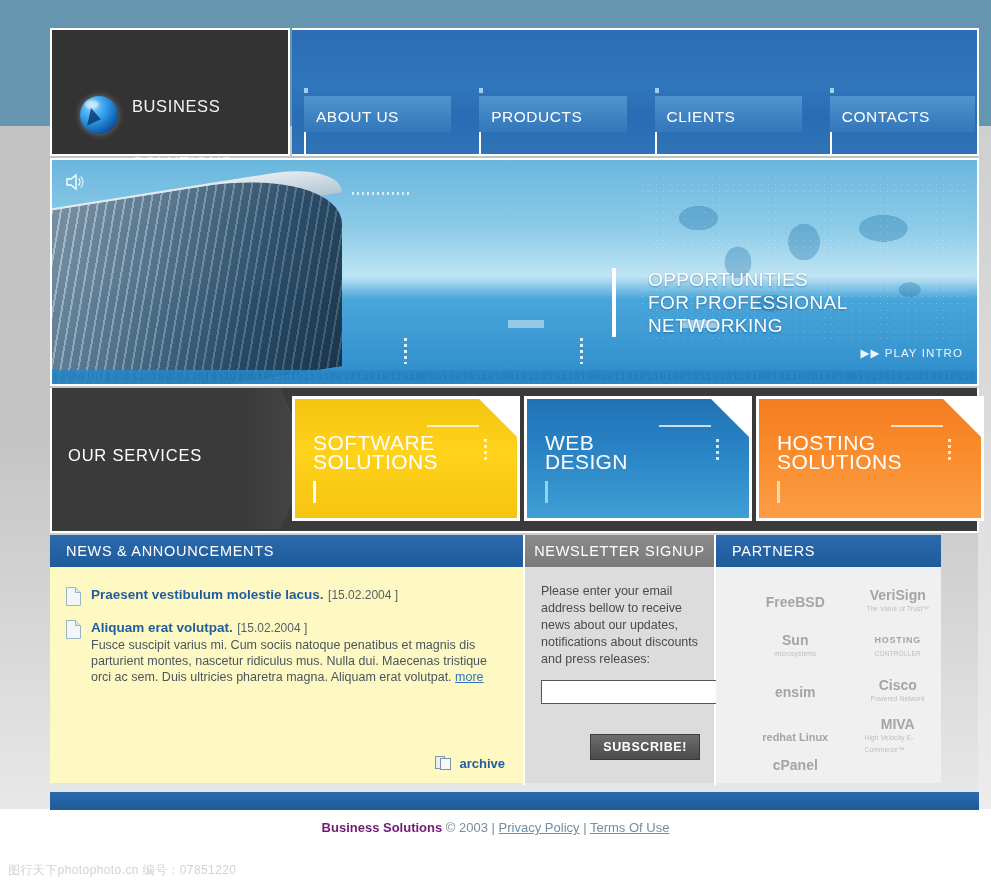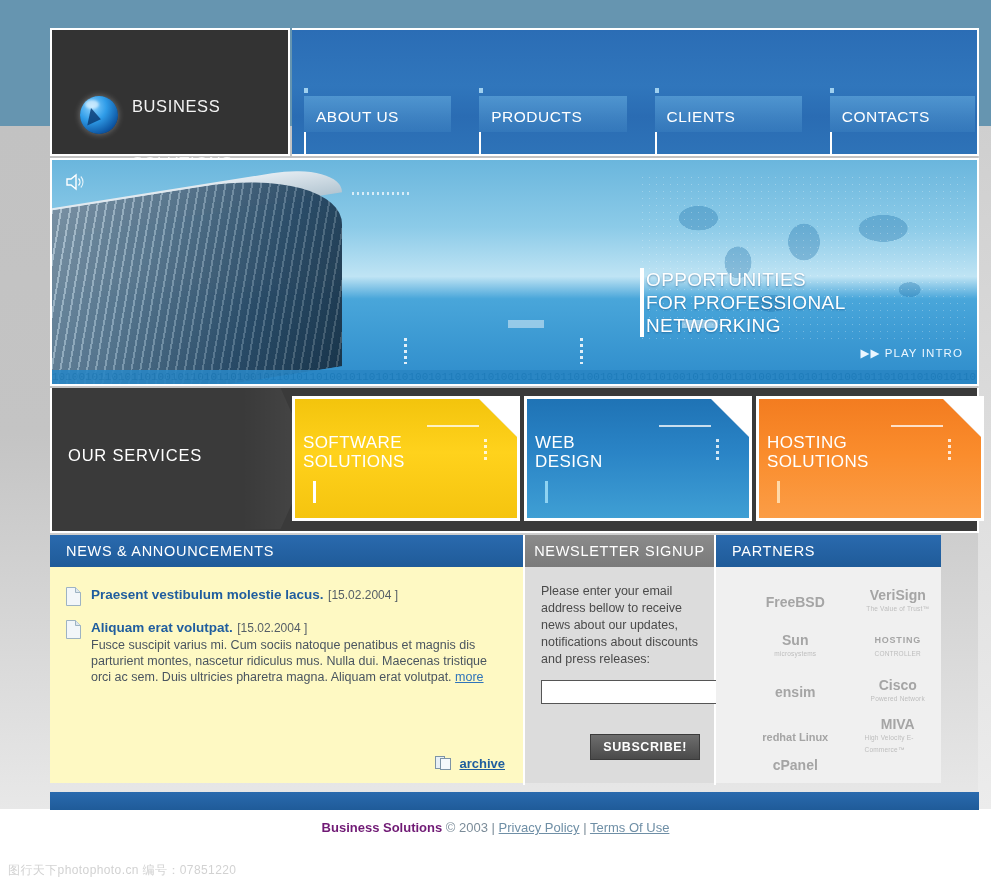--- a/index.html
+++ b/index.html
@@ -130,21 +130,21 @@
   }
   .worldmap-dots {
     position:absolute; right:8px; top:14px; width:330px; height:170px; opacity:.45;
     background-image: radial-gradient(circle, rgba(255,255,255,.6) 0.8px, transparent 1px);
     background-size: 7px 7px;
   }
   .sound-icon {
     position:absolute; left:12px; top:12px; width:22px; height:20px; cursor:pointer; z-index:5;
   }
   .banner-caption {
-    position:absolute; left:588px; top:108px; z-index:6; padding-left:2px;
+    position:absolute; left:560px; top:108px; z-index:6; padding-left:32px;
     border-left: 4px solid #ffffff;
   }
   .banner-caption div {
     color:#ffffff; font-size:19px; line-height:23px; letter-spacing:.4px;
     text-shadow: 0 1px 2px rgba(0,60,110,.45);
   }
   .play-intro {
     position:absolute; right:14px; bottom:24px; z-index:6;
     color:#eaf6ff; font-size:11.5px; letter-spacing:1.1px; cursor:pointer;
   }
@@ -174,22 +174,22 @@
     clip-path: polygon(0 0, 55% 0, 100% 50%, 55% 100%, 0 100%);
   }
   .service-box {
     position:absolute; top:8px; width: 228px; height: 125px;
     border: 3px solid #ffffff; overflow:hidden; cursor:pointer;
   }
   .sb-yellow { left: 240px; background: linear-gradient(to bottom, #f3c40d 0%, #ffd21c 45%, #f5c40f 100%); }
   .sb-blue   { left: 472px; background: linear-gradient(to bottom, #1f73b5 0%, #2a84c6 45%, #3f9fd4 100%); }
   .sb-orange { left: 704px; background: linear-gradient(to bottom, #f37c20 0%, #fa8c2c 45%, #fb9d46 100%); }
   .service-title {
-    position:absolute; left:8px; top:34px; color:#ffffff;
-    font-size:17px; line-height:19px; letter-spacing:.4px;
+    position:absolute; left:18px; top:34px; color:#ffffff;
+    font-size:21px; line-height:19px; letter-spacing:.4px;
   }
   .service-bar {
     position:absolute; left:18px; top:82px; width:3px; height:22px; background:rgba(255,255,255,.85);
   }
   .sb-yellow .service-bar { background:#ffffff; }
   .sb-blue .service-bar { background:#8fd3f2; }
   .sb-orange .service-bar { background:#ffd9a8; }
   .fold {
     position:absolute; right:0; top:0; width:38px; height:38px;
     background: linear-gradient(225deg, #ffffff 0%, #ffffff 48%, #dfe7ee 52%, #eef3f7 100%);
@@ -227,21 +227,21 @@
   }
   .news-item { display:flex; gap:10px; margin-bottom: 12px; }
   .doc-icon { flex:0 0 auto; width:15px; height:19px; margin-top:2px; }
   .news-title { color:#1f5d9e; font-size:13.5px; font-weight:bold; cursor:pointer; }
   .news-date { color:#555e66; font-size:12px; font-weight:normal; }
   .news-text { color:#4a5560; font-size:12.5px; line-height:16px; margin-top:1px; }
   .more-link { color:#2f74ba; text-decoration:underline; cursor:pointer; }
   .archive-row {
     position:absolute; right:18px; bottom:12px; display:flex; align-items:center; gap:7px;
   }
-  .archive-link { color:#1f5d9e; font-size:13px; font-weight:bold; text-decoration:underline; cursor:pointer; }
+  .archive-link { color:#1f5d9e; font-size:13px; font-weight:bold; cursor:pointer; }
 
   .newsletter-body {
     height:216px; background:#dcdcdc; padding:16px 14px 10px 16px; position:relative;
   }
   .newsletter-text { color:#4a4a4a; font-size:12.5px; line-height:17px; }
   .email-input {
     margin-top: 12px; width: 192px; height: 24px; border: 1px solid #555; background:#ffffff;
     font-family:"Liberation Sans", sans-serif; font-size:12px; padding: 0 4px;
   }
   .subscribe-btn {

